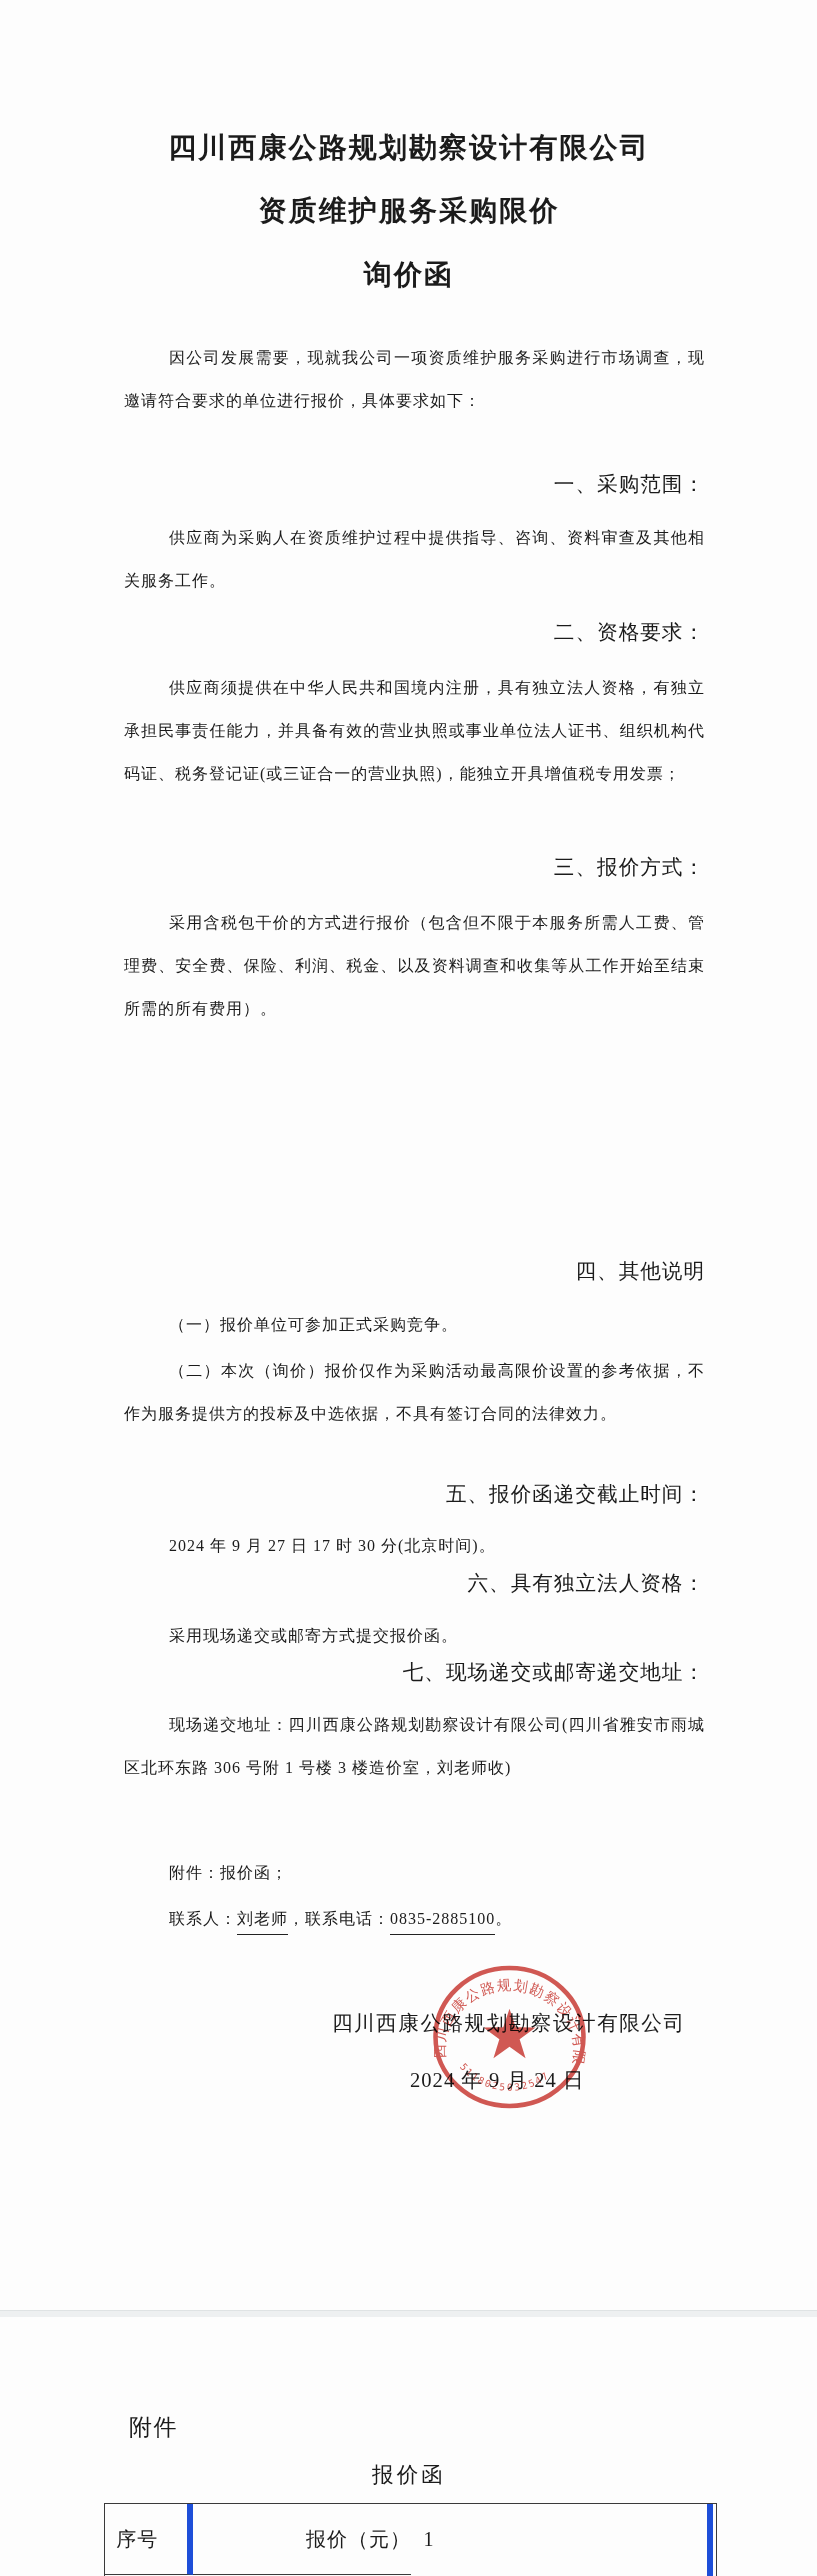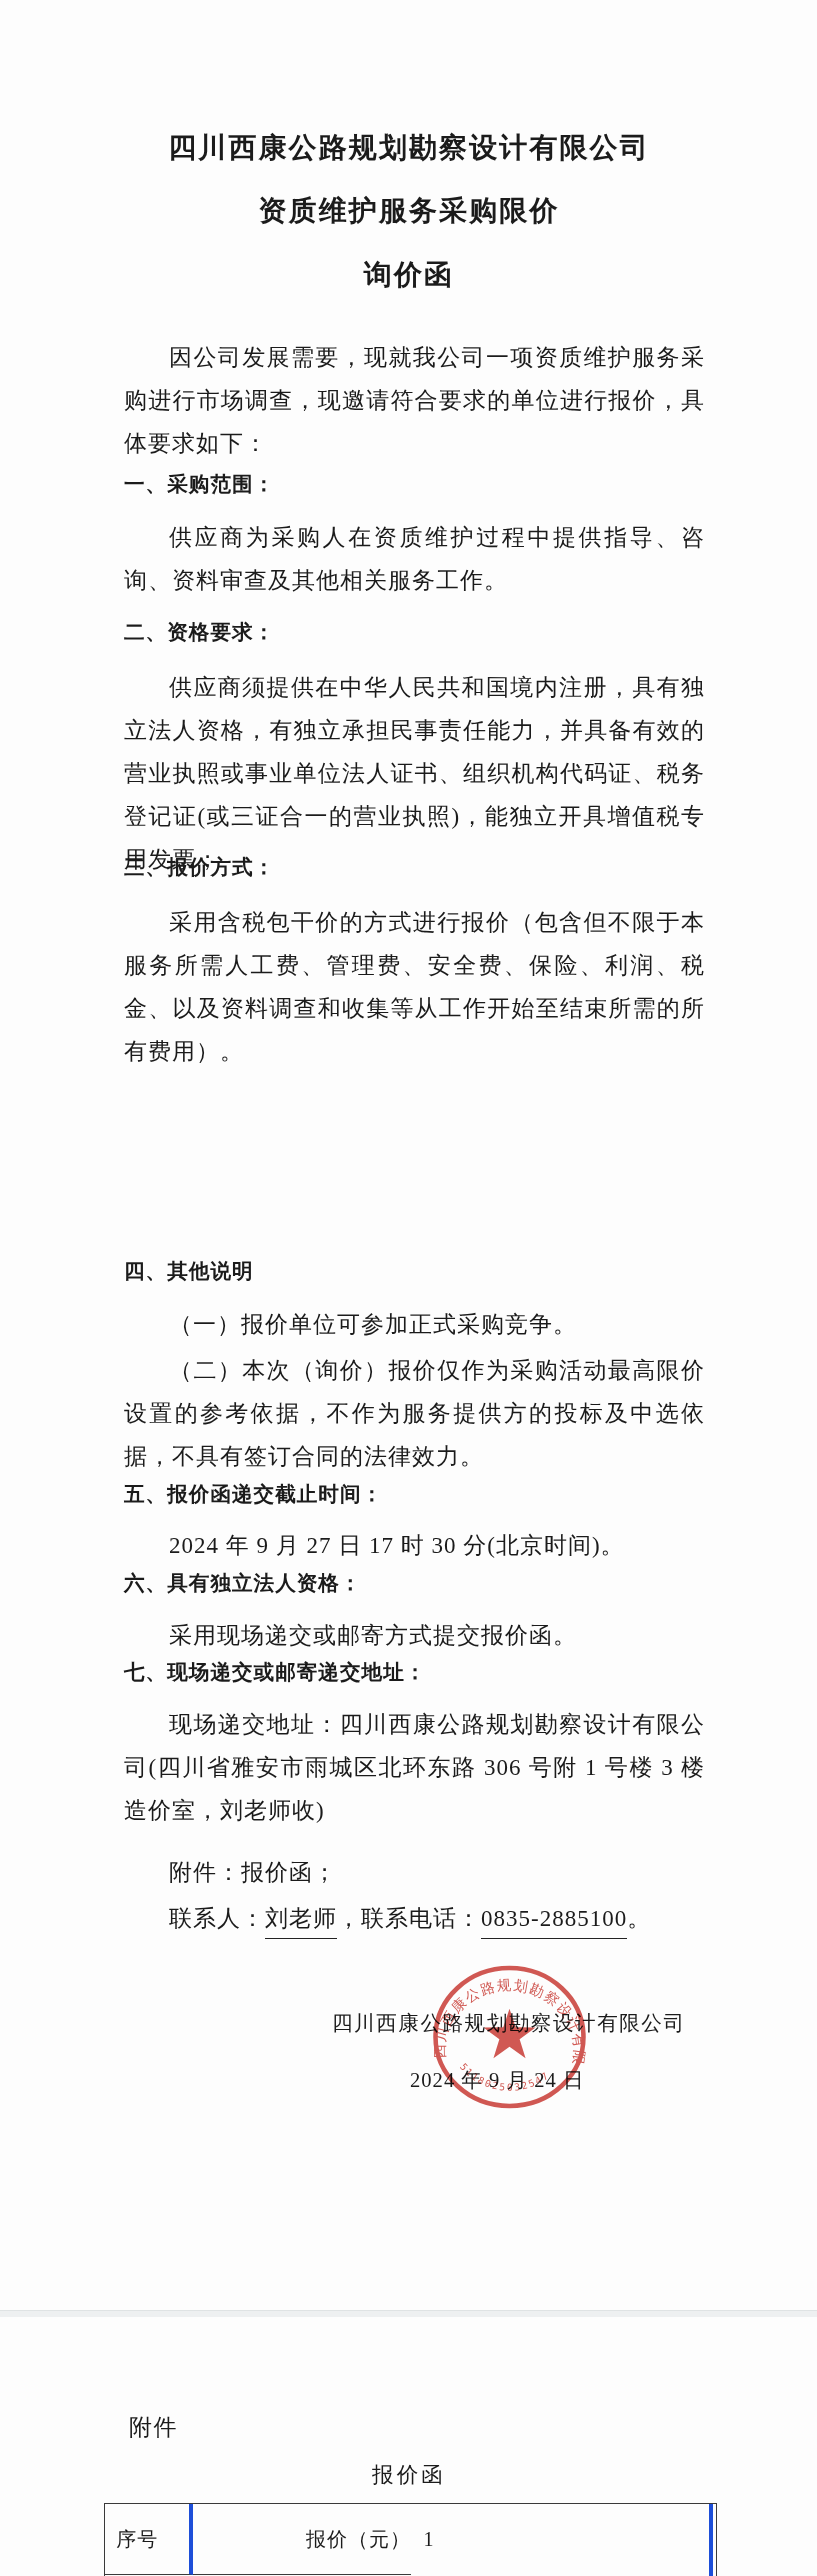--- a/index.html
+++ b/index.html
@@ -4,30 +4,30 @@
 <style>
   html,body{margin:0;padding:0;background:#e8e8e8;}
   .canvas{
     position:relative;width:818px;height:3468px;margin:0 auto;
     background:#fdfdfd;color:#1b1b1b;overflow:hidden;
     font-family:"Liberation Serif","DejaVu Serif",serif;
   }
   .abs{position:absolute;}
   .center{left:0;width:818px;text-align:center;}
   .doctitle{font-weight:700;font-size:28px;letter-spacing:2.1px;font-family:"Liberation Serif","DejaVu Serif",serif;}
-  .h{font-weight:700;font-size:20.6px;font-family:"Liberation Sans","DejaVu Sans",sans-serif;letter-spacing:1px;}
+  .h{font-weight:400;font-size:20.6px;font-family:"Liberation Sans","DejaVu Sans",sans-serif;letter-spacing:1px;text-align:right;}
   .body-col{left:124px;width:581px;}
-  .para{font-size:23px;line-height:43px;text-align:justify;letter-spacing:1px;}
+  .para{font-size:16px;line-height:43px;text-align:justify;letter-spacing:1px;}
   .indent{text-indent:45px;}
   .ul{border-bottom:1.5px solid #222;padding-bottom:7px;}
   .pagebreak{left:0;width:818px;height:6.2px;background:#eef0f1;border-top:0.5px solid #dfe3e4;}
   
   .tbl{left:104px;top:2503px;width:611px;border:1.5px solid #3a3a3a;display:grid;
        grid-template-columns:88px 218px 302px;font-size:20px;letter-spacing:1px;}
-  .cell{border-right:4px solid #1d4ed8;border-bottom:1px solid #3a3a3a;box-sizing:border-box;}
+  .cell{border-right:6px solid #1d4ed8;border-bottom:1px solid #3a3a3a;box-sizing:border-box;}
   .cell.last{border-right:none;justify-content:flex-end;}
   .th{height:71px;display:flex;align-items:center;padding-left:8.2px;box-sizing:border-box;}
   .th.c1{justify-content:flex-start;padding-left:11.3px;}
   .td{min-height:332px;padding:13.4px 9.3px 10.3px 10.3px;line-height:44px;text-align:justify;}
   .td.c1{text-align:left;padding-left:12.4px;}
   .seal{mix-blend-mode:multiply;opacity:.9;}
   .sealstroke{fill:none;stroke:#cd4740;stroke-width:9;}
   .sealfill{fill:#cd4740;}
   .sealtext{fill:#cd4740;font-size:28px;letter-spacing:3px;font-family:"Liberation Sans","DejaVu Sans",sans-serif;}
   .sealnum{fill:#cd4740;font-size:19px;letter-spacing:4px;font-family:"DejaVu Sans Mono",monospace;}

